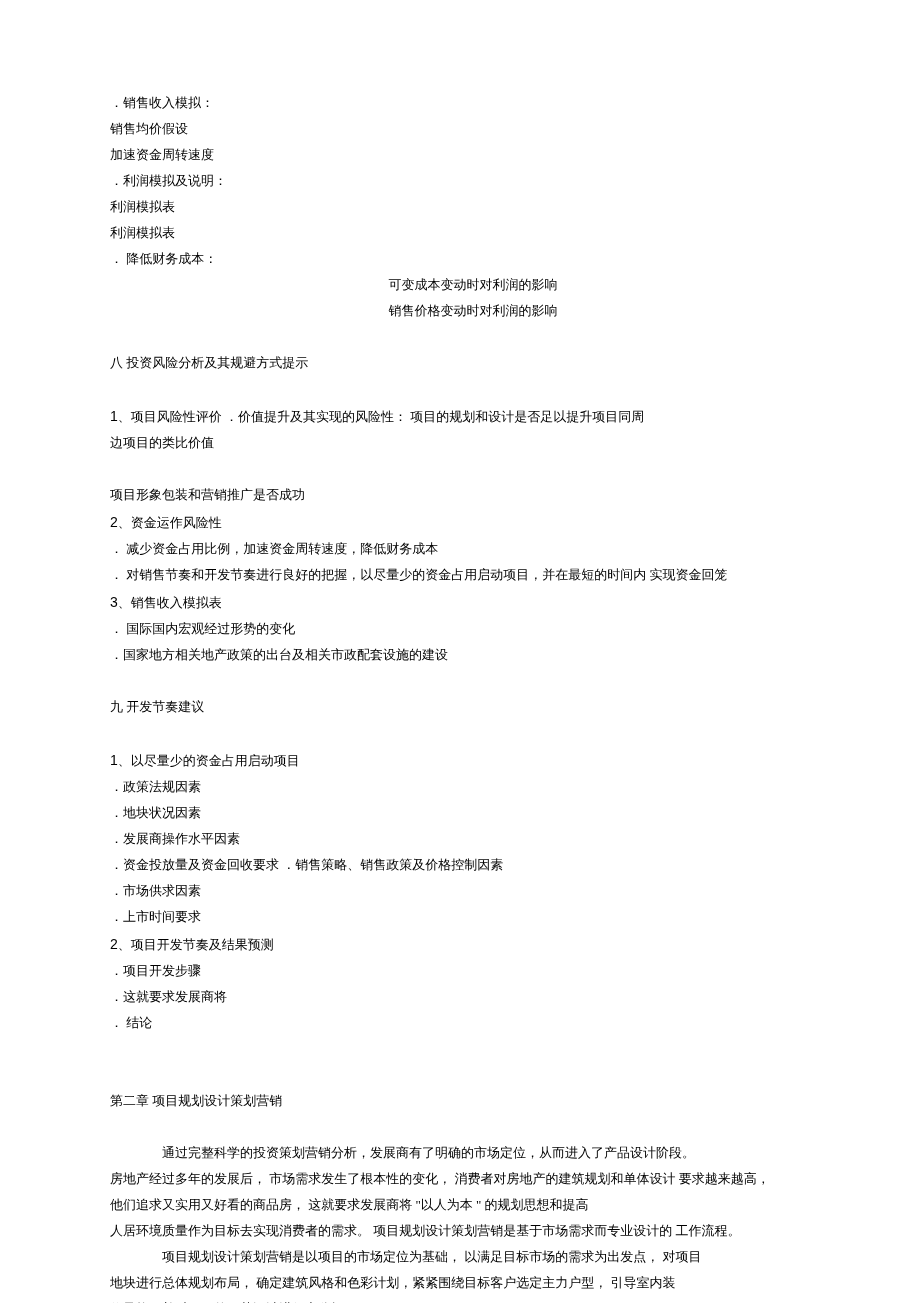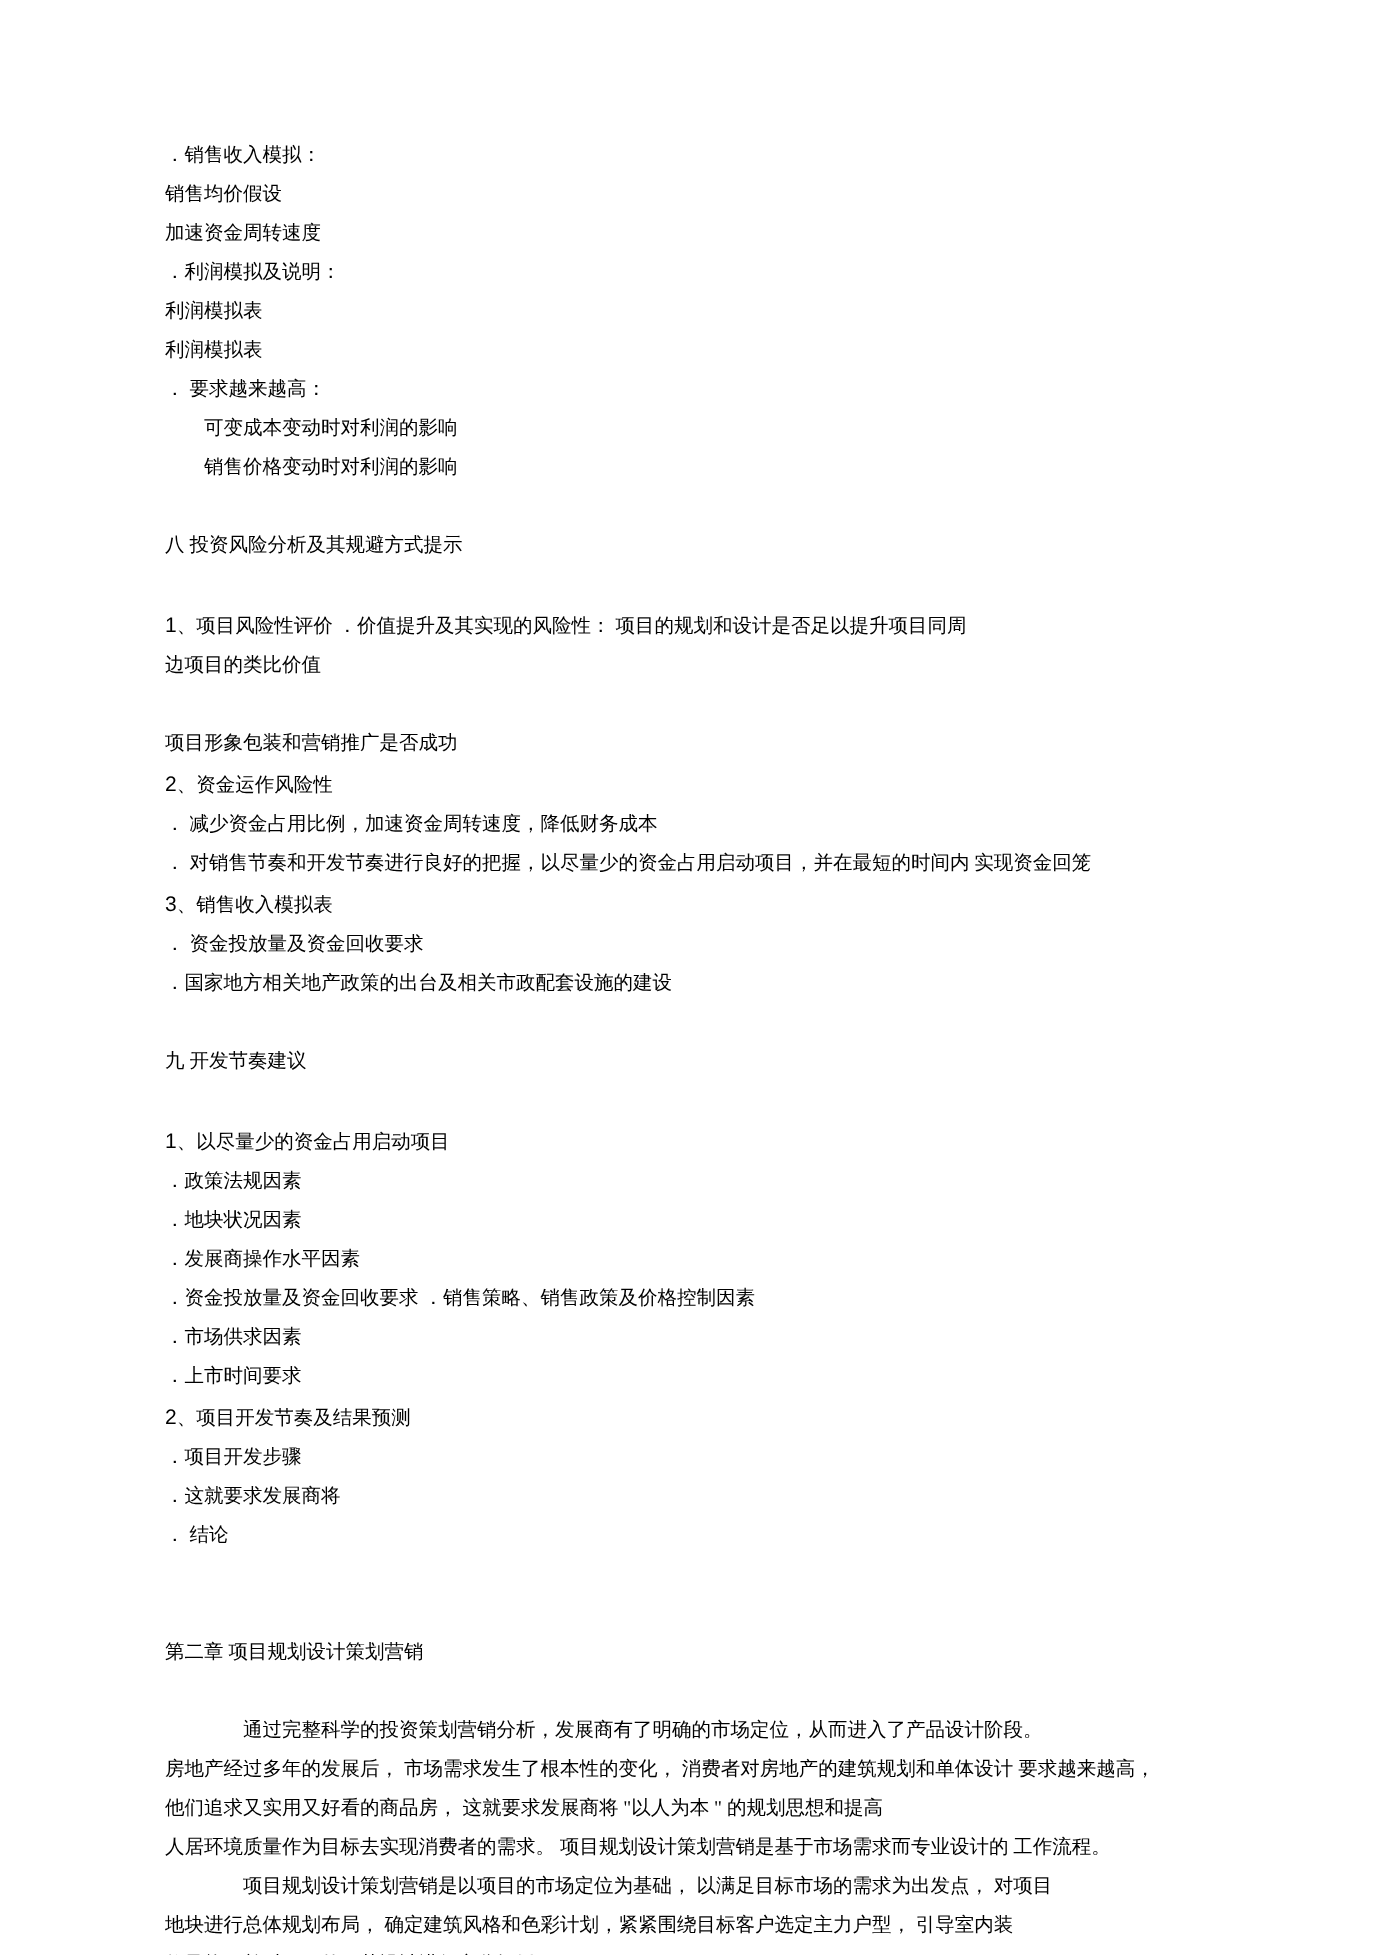--- a/index.html
+++ b/index.html
@@ -14,56 +14,57 @@
     box-sizing: border-box;
   }
   .line {
     display: block;
   }
   .section-gap {
     height: 26px;
   }
   .indent {
     text-indent: 2em;
+    text-align: center;
   }
   .indent2 {
     text-indent: 4em;
   }
   .num {
     font-family: Arial, sans-serif;
     font-size: 14px;
   }
 </style>
 </head>
 <body>
 
 <span class="line">．销售收入模拟：</span>
 <span class="line">销售均价假设</span>
 <span class="line">加速资金周转速度</span>
 <span class="line">．利润模拟及说明：</span>
 <span class="line">利润模拟表</span>
 <span class="line">利润模拟表</span>
-<span class="line">．  要求越来越高：</span>
+<span class="line">．  降低财务成本：</span>
 <span class="line indent">可变成本变动时对利润的影响</span>
 <span class="line indent">销售价格变动时对利润的影响</span>
 
 <div class="section-gap"></div>
 <span class="line">八  投资风险分析及其规避方式提示</span>
 <div class="section-gap"></div>
 
 <span class="line"><span class="num">1</span><span>、项目风险性评价 ．价值提升及其实现的风险性：  项目的规划和设计是否足以提升项目同周</span></span>
 <span class="line">边项目的类比价值</span>
 
 <div class="section-gap"></div>
 <span class="line">项目形象包装和营销推广是否成功</span>
 <span class="line"><span class="num">2</span><span>、资金运作风险性</span></span>
 <span class="line">．  减少资金占用比例，加速资金周转速度，降低财务成本</span>
 <span class="line">．  对销售节奏和开发节奏进行良好的把握，以尽量少的资金占用启动项目，并在最短的时间内 实现资金回笼</span>
 <span class="line"><span class="num">3</span><span>、销售收入模拟表</span></span>
-<span class="line">．  资金投放量及资金回收要求</span>
+<span class="line">．  国际国内宏观经过形势的变化</span>
 <span class="line">．国家地方相关地产政策的出台及相关市政配套设施的建设</span>
 
 <div class="section-gap"></div>
 <span class="line">九  开发节奏建议</span>
 <div class="section-gap"></div>
 
 <span class="line"><span class="num">1</span><span>、以尽量少的资金占用启动项目</span></span>
 <span class="line">．政策法规因素</span>
 <span class="line">．地块状况因素</span>
 <span class="line">．发展商操作水平因素</span>

